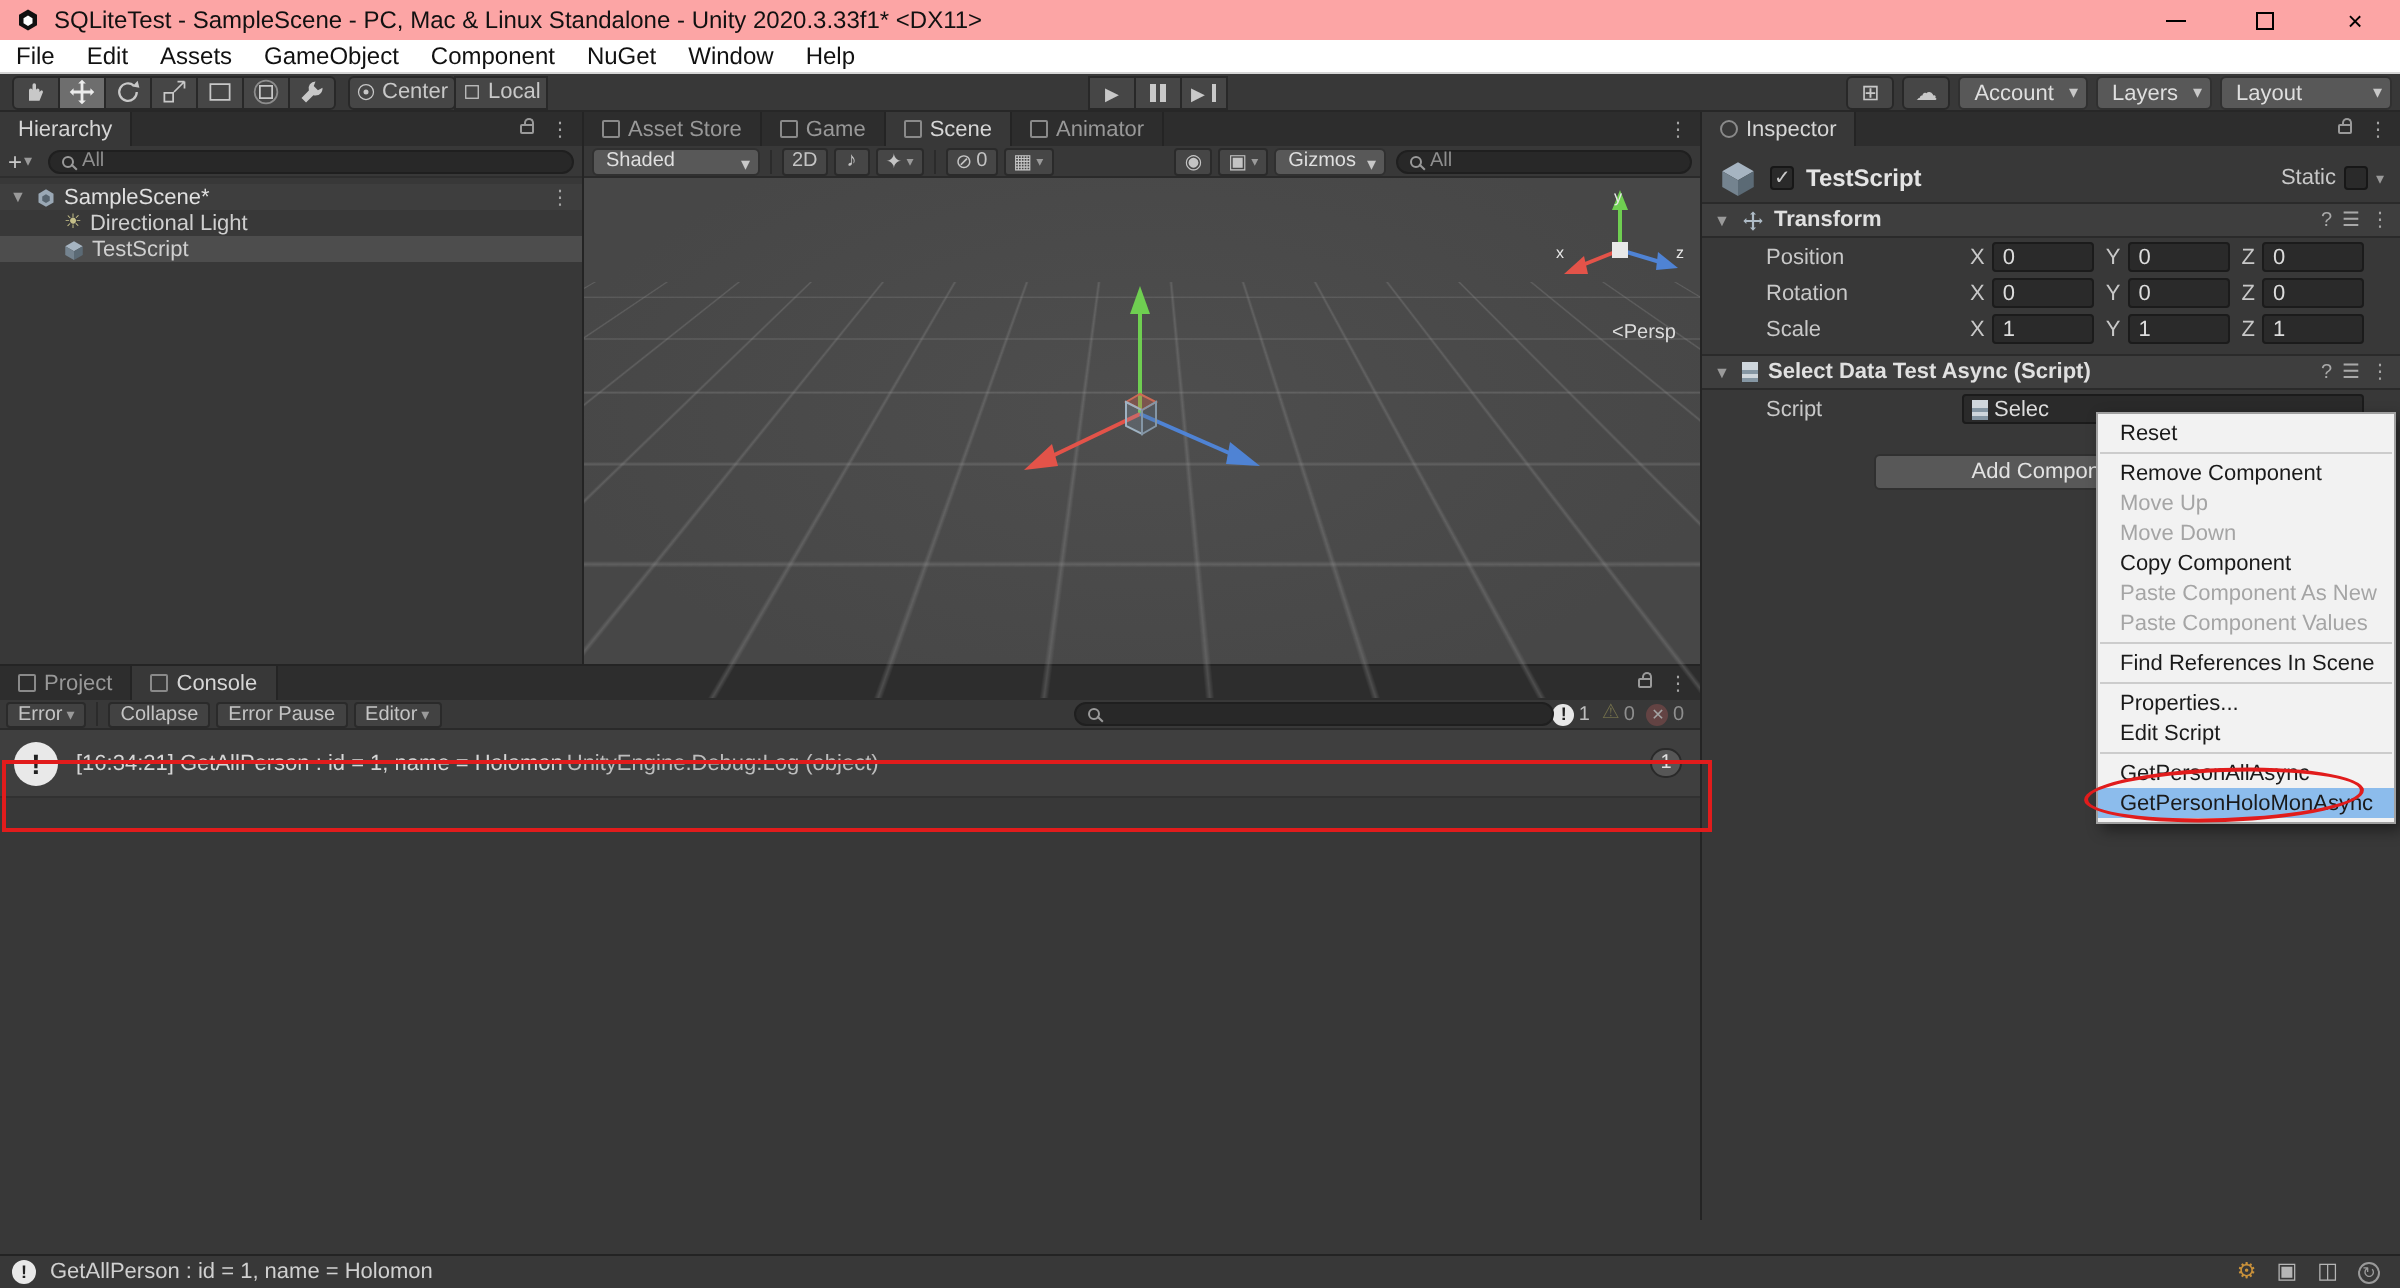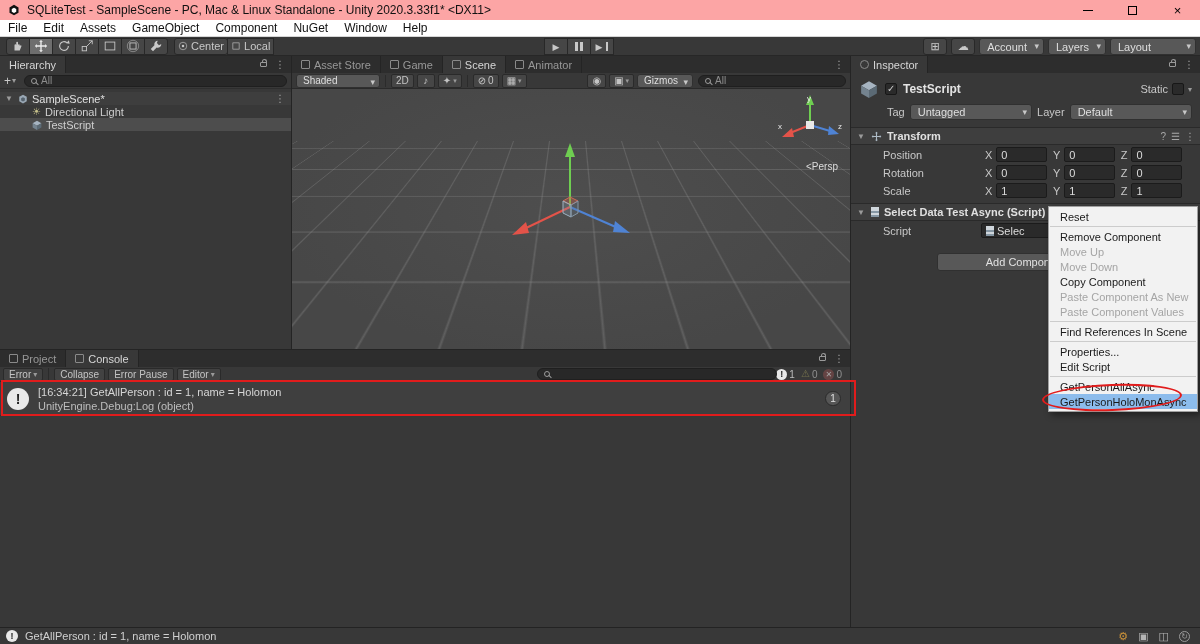--- a/index.html
+++ b/index.html
@@ -72,34 +72,34 @@
   .vsep { width:1px; height:12px; background:#2b2b2b; margin:0 2px; }
   .viewport { flex:1; position:relative; overflow:hidden; background:radial-gradient(ellipse at 50% 45%, #4e4e4e 0%, #474747 75%); }
   .grid3d { position:absolute; left:-70%; top:52px; width:240%; height:520px; transform-origin:50% 0; transform:perspective(300px) rotateX(62deg);
     background-image:repeating-linear-gradient(0deg, rgba(145,145,145,.32) 0 1px, transparent 1px 36px),
                      repeating-linear-gradient(90deg, rgba(145,145,145,.32) 0 1px, transparent 1px 36px); }
   .gizmo-svg { position:absolute; left:210px; top:28px; }
   .axis-gizmo { position:absolute; right:6px; top:2px; }
   .persp-label { position:absolute; right:12px; top:72px; color:#dcdcdc; font-size:10px; }
 
   
-  .console-panel { position:absolute; left:0; top:349px; width:851px; height:278px; background:#383838; border-top:1px solid #242424; border-right:1px solid #242424; }
+  .console-panel { position:absolute; left:0; top:332px; width:851px; height:278px; background:#383838; border-top:1px solid #242424; border-right:1px solid #242424; }
   .c-toolbar { height:15px; display:flex; align-items:center; gap:3px; padding:0 3px; border-bottom:1px solid #2a2a2a; position:relative; }
   .c-btn { height:13px; padding:0 5px; font-size:10px; color:#c4c4c4; background:#424242; border:1px solid #2a2a2a; border-radius:2px; display:flex; align-items:center; gap:2px; }
   .c-btn .caret { font-size:8px; color:#9a9a9a; }
   .c-search { position:absolute; left:537px; top:1px; width:240px; height:12px; background:#282828; border:1px solid #1f1f1f; border-radius:7px; display:flex; align-items:center; padding:0 6px; }
   .badges { margin-left:auto; display:flex; align-items:center; gap:6px; padding-right:5px; font-size:10px; color:#bdbdbd; }
   .badge { display:flex; align-items:center; gap:2px; }
   .ico-info { width:11px; height:11px; border-radius:50%; background:#e8e8e8; color:#222; font-weight:bold; font-size:9px; display:flex; align-items:center; justify-content:center; }
   .ico-warn { color:#8f8a55; font-size:10px; line-height:1; }
   .ico-err { width:11px; height:11px; border-radius:50%; background:#7c4a4a; color:#ddd; font-size:8px; display:flex; align-items:center; justify-content:center; }
   .dim { opacity:.65; }
   .log-entry { height:34px; background:#3f3f3f; border-bottom:1px solid #313131; display:flex; align-items:center; gap:9px; padding-left:7px; position:relative; }
   .entry-ico { width:22px; height:22px; border-radius:50%; background:#e9e9e9; color:#222; font-weight:bold; font-size:14px; display:flex; align-items:center; justify-content:center; flex:none; }
-  .entry-text { display:flex; flex-direction:column; gap:2px; }
+  .entry-text { display:flex; flex-direction:row; gap:2px; }
   .entry-line1 { color:#d6d6d6; }
   .entry-line2 { color:#bdbdbd; }
   .count-pill { position:absolute; right:9px; top:9px; min-width:16px; height:15px; background:#565656; border:1px solid #2a2a2a; border-radius:8px; color:#e0e0e0; font-size:10px; display:flex; align-items:center; justify-content:center; padding:0 4px; }
 
   
   .inspector { position:absolute; left:851px; top:56px; width:349px; height:571px; background:#383838; }
   .go-row { display:flex; align-items:center; gap:6px; padding:7px 8px 3px 8px; }
   .go-name { font-weight:bold; color:#e4e4e4; font-size:12px; flex:1; }
   .cb { width:12px; height:12px; background:#2a2a2a; border:1px solid #171717; border-radius:2px; position:relative; flex:none; }
   .cb.checked::after { content:"✓"; position:absolute; left:1px; top:-1px; font-size:10px; color:#c9c9c9; }
@@ -459,30 +459,20 @@
         <polygon points="15,5 8,9 8,16 15,12" fill="#5b6a75"></polygon>
       </svg>
     <span class="cb checked"></span>
     <span class="go-name">TestScript</span>
     <span class="static-grp">
         <span>Static</span>
         <span class="cb"></span>
         <span style="font-size:8px;color:#9a9a9a;">▾</span>
       </span>
   </div>
-  <div class="tag-row">
-    <span>Tag</span>
-    <span class="dd">
-        <span>Untagged</span>
-      </span>
-    <span>Layer</span>
-    <span class="dd">
-        <span>Default</span>
-      </span>
-  </div>
 
   <div class="comp-header">
     <span class="fold">▼</span>
     <svg width="11" height="11" viewBox="0 0 16 16">
         <path d="M8 1l2.2 2.2H8.8v4h4V5.8L15 8l-2.2 2.2V8.8h-4v4h1.4L8 15l-2.2-2.2h1.4v-4h-4v1.4L1 8l2.2-2.2v1.4h4v-4H5.8z" fill="#aebbc6"></path>
       </svg>
     <span class="comp-title">Transform</span>
     <span class="hdr-ico">?</span>
     <span class="hdr-ico">☰</span>
     <span class="kebab">⋮</span>

